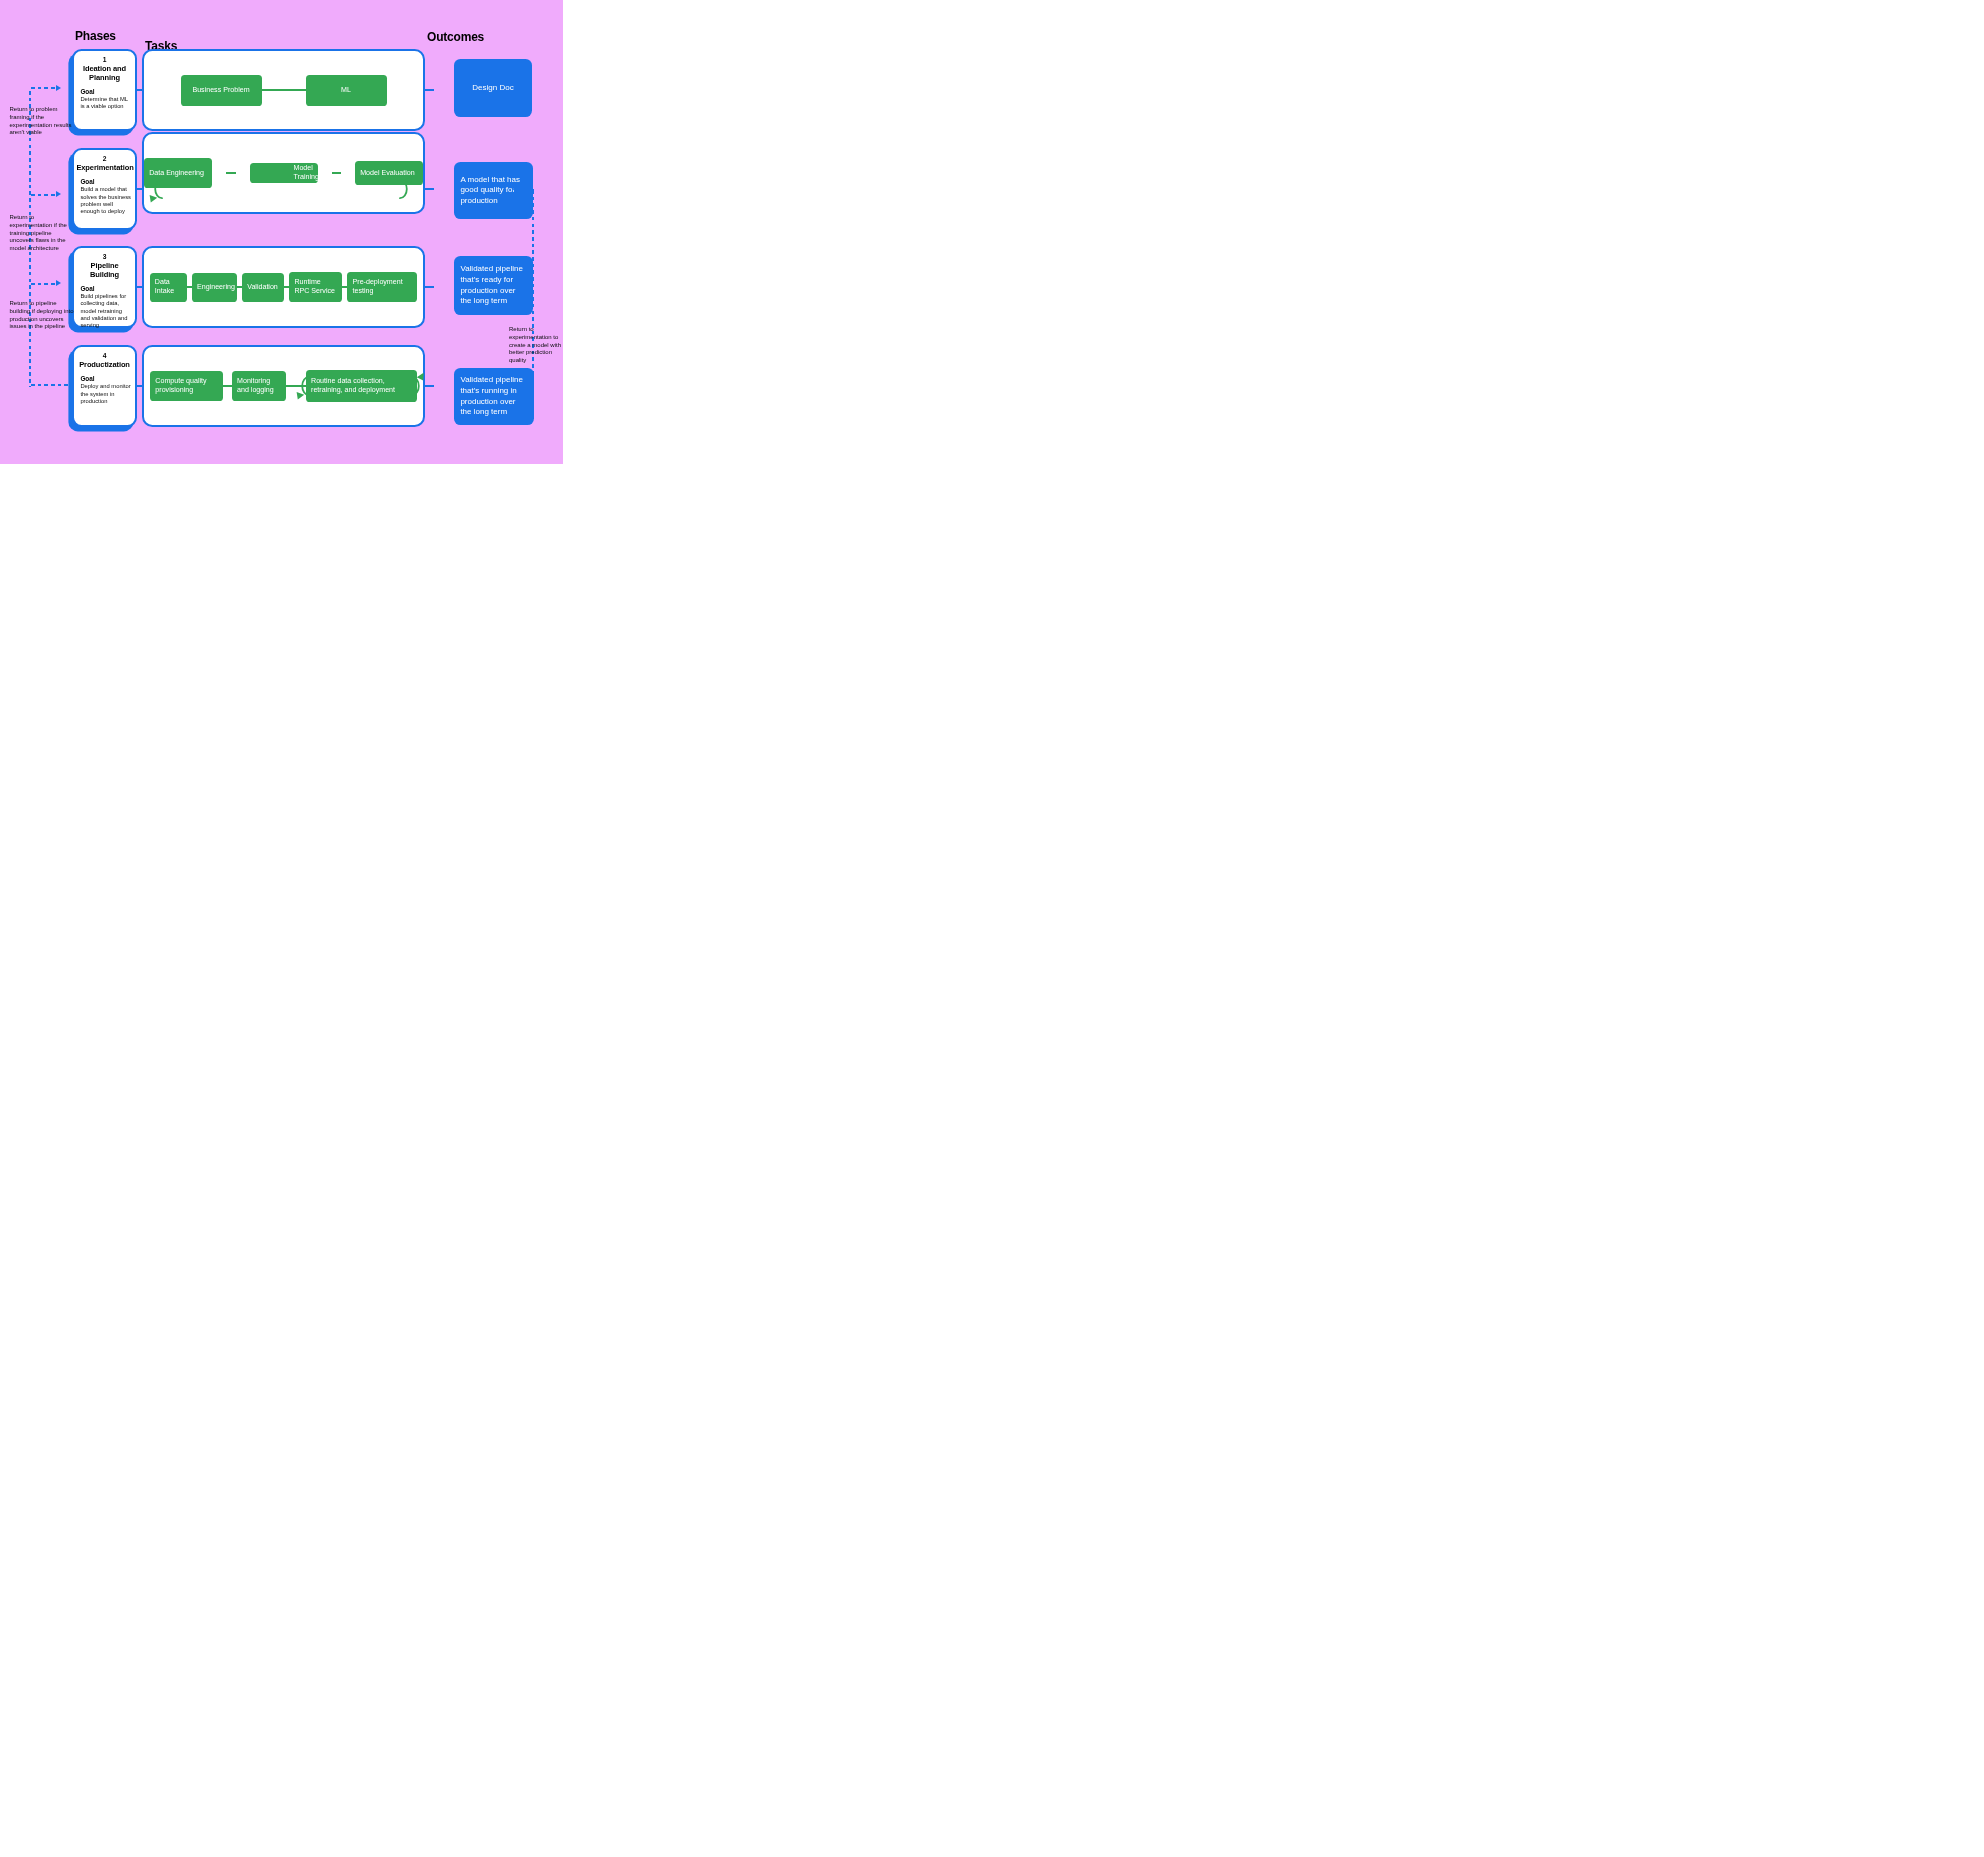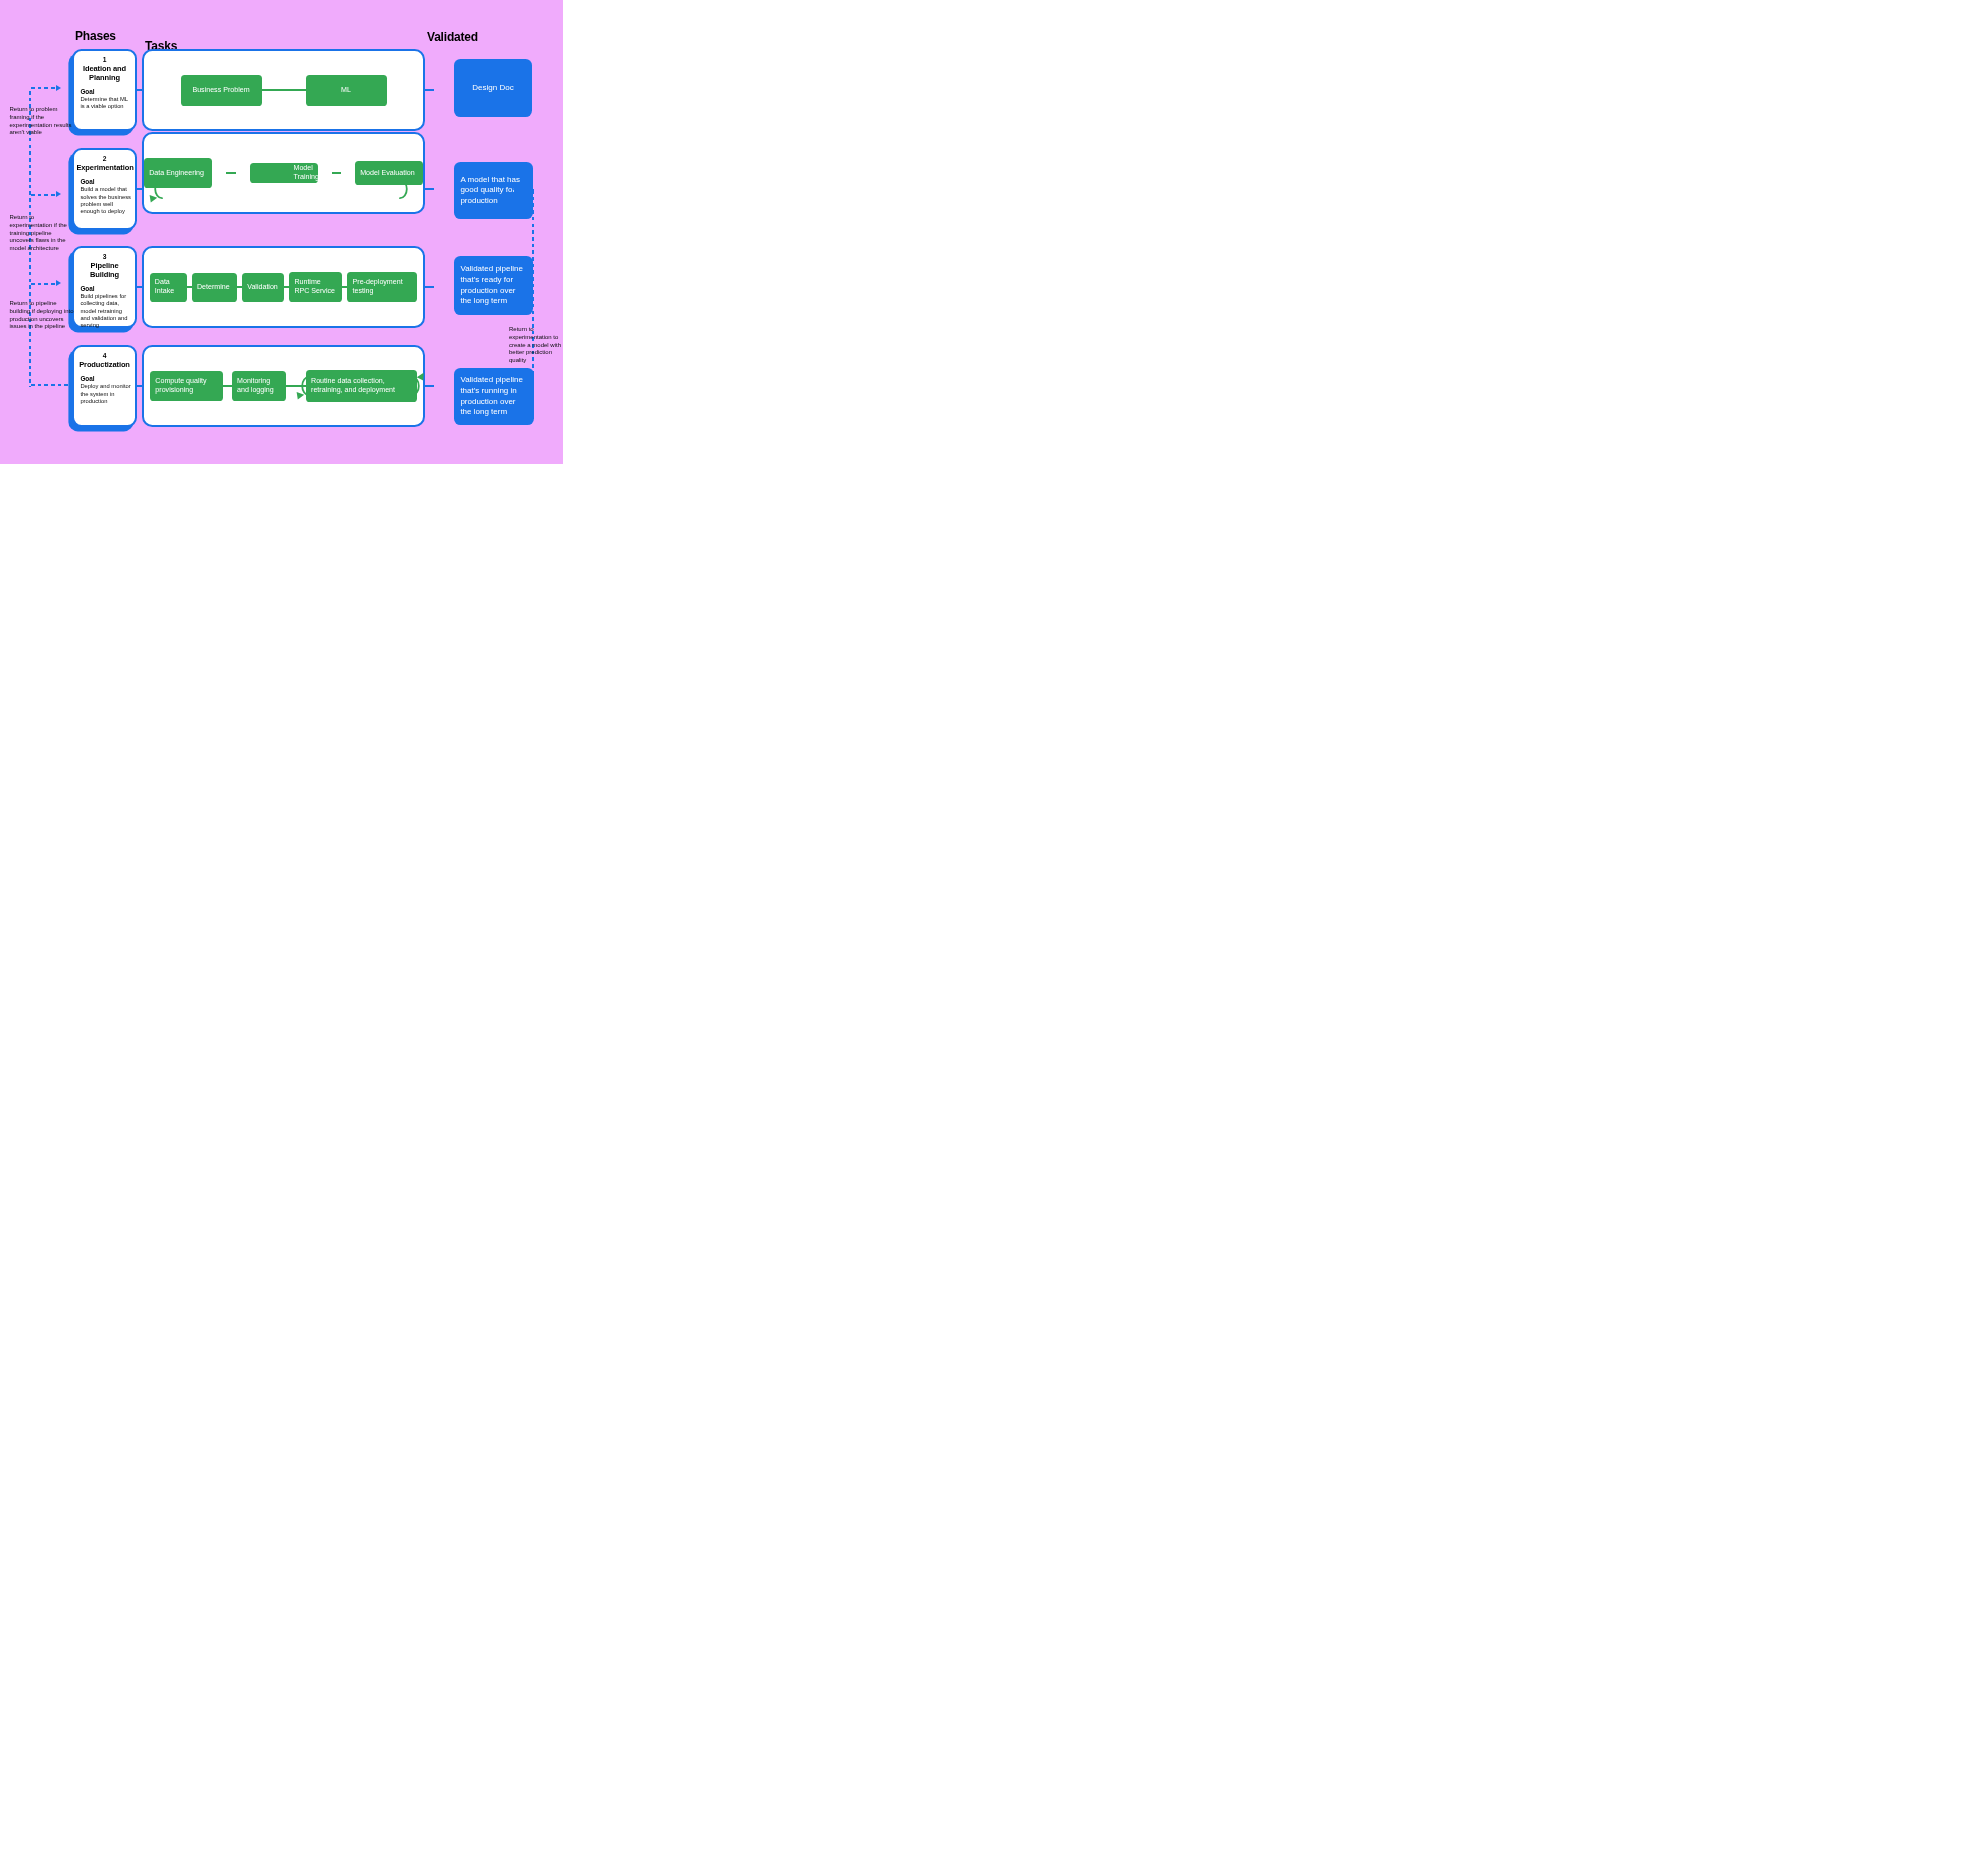--- a/index.html
+++ b/index.html
@@ -48,21 +48,21 @@
   .note{position:absolute;font-size:6px;line-height:1.3;color:#0c0d0e;}
   .loop{position:absolute;width:16px;height:28px;}
 </style>
 </head>
 <body>
 
 <div class="canvas">
 
   <div class="colhead" style="left:75px;top:29px;">Phases</div>
   <div class="colhead" style="left:145px;top:39px;">Tasks</div>
-  <div class="colhead" style="left:427px;top:30px;">Validated</div>
+  <div class="colhead" style="left:427px;top:30px;">Outcomes</div>
 
   <div class="pcard" style="top:49px;">
     <div class="pnum">1</div>
     <div class="ptitle">Ideation and Planning</div>
     <div class="pgoal-label">Goal</div>
     <div class="pgoal">Determine that ML is a viable option</div>
   </div>
 
   <div class="conn" style="left:135px;top:89px;width:7.5px;"></div>
 
@@ -109,21 +109,21 @@
     <div class="ptitle">Pipeline Building</div>
     <div class="pgoal-label">Goal</div>
     <div class="pgoal">Build pipelines for collecting data, model retraining and validation and serving</div>
   </div>
 
   <div class="conn" style="left:135px;top:286px;width:7.5px;"></div>
 
   <div class="tcont" style="top:246px;">
     <div class="task" style="width:37px;height:29px;">Data Intake</div>
     <div class="gconn" style="width:5.2px;"></div>
-    <div class="task" style="width:45px;height:29px;">Determine</div>
+    <div class="task" style="width:45px;height:29px;">Engineering</div>
     <div class="gconn" style="width:5.2px;"></div>
     <div class="task" style="width:42px;height:29px;">Validation</div>
     <div class="gconn" style="width:5.2px;"></div>
     <div class="task" style="width:53px;height:30px;">Runtime RPC Service</div>
     <div class="gconn" style="width:5.2px;"></div>
     <div class="task" style="width:70px;height:30px;">Pre-deployment testing</div>
   </div>
 
   <div class="conn" style="left:424px;top:286px;width:9.5px;"></div>
   <div class="outcome" style="top:256px;width:79px;height:59px;">Validated pipeline that’s ready for production over the long term</div>

